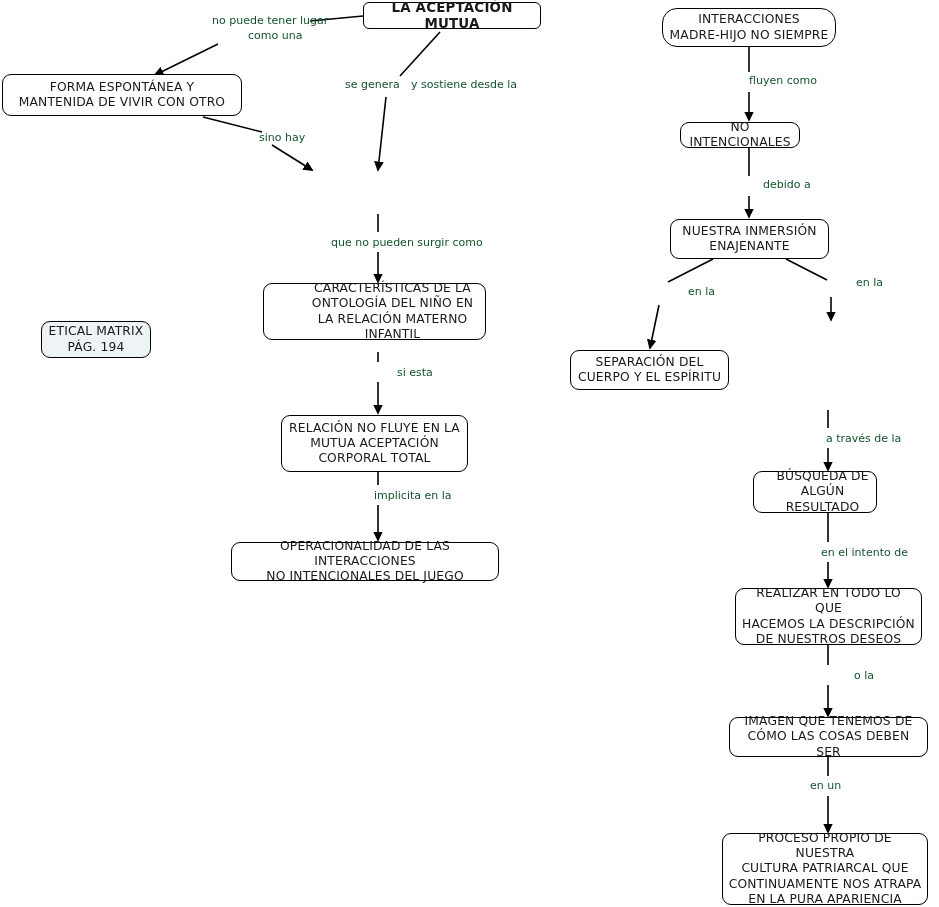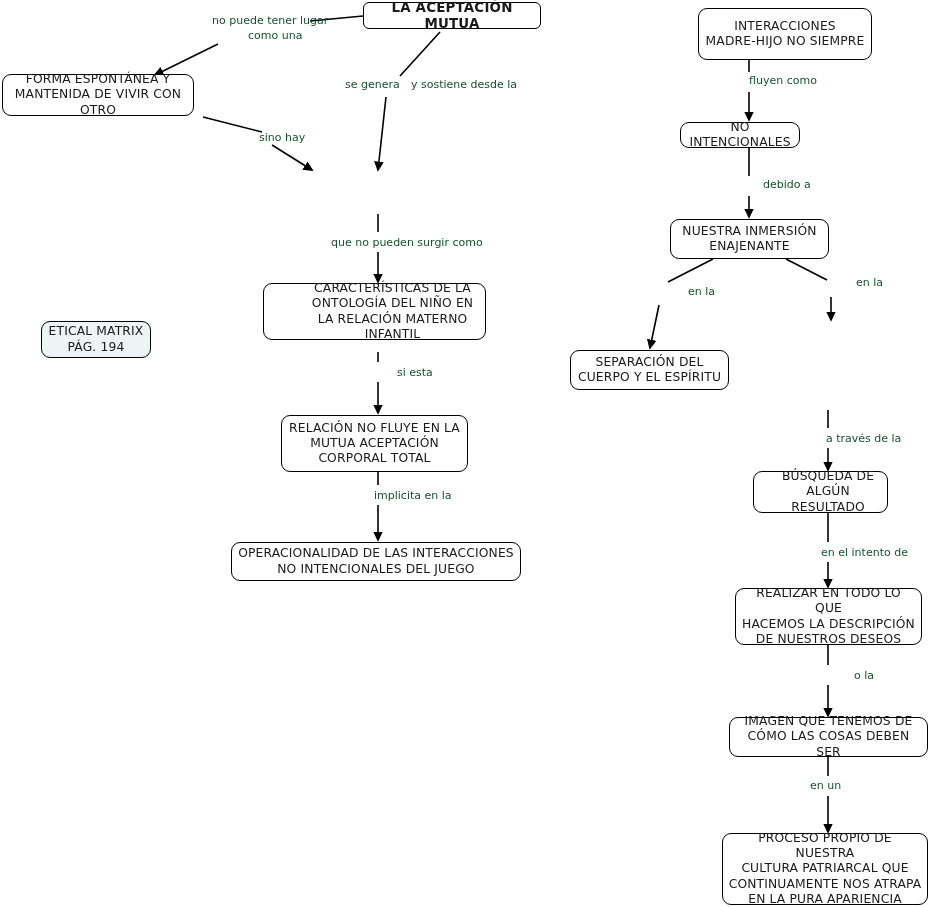--- a/index.html
+++ b/index.html
@@ -115,41 +115,41 @@
       <path d="M 828 645 L 828 665"></path>
       <path d="M 828 685 L 828 716" marker-end="url(#arrow)"></path>
 
       <path d="M 828 757 L 828 776"></path>
       <path d="M 828 796 L 828 832" marker-end="url(#arrow)"></path>
     </g>
   </svg>
 
   <div class="node root" style="left:363px; top:2px; width:178px; height:27px;border-radius:6px;">LA ACEPTACIÓN MUTUA</div>
 
-  <div class="node" style="left:2px; top:74px; width:192px; height:42px;">FORMA ESPONTÁNEA Y<br>MANTENIDA DE VIVIR CON OTRO</div>
+  <div class="node" style="left:2px; top:74px; width:240px; height:42px;">FORMA ESPONTÁNEA Y<br>MANTENIDA DE VIVIR CON OTRO</div>
 
 
   <div class="node" style="left:263px; top:283px; width:223px; height:57px;padding-left:41px;">CARACTERÍSTICAS DE LA<br>ONTOLOGÍA DEL NIÑO EN<br>LA RELACIÓN MATERNO INFANTIL</div>
 
   <div class="node" style="left:281px; top:415px; width:187px; height:57px;">RELACIÓN NO FLUYE EN LA<br>MUTUA ACEPTACIÓN<br>CORPORAL TOTAL</div>
 
-  <div class="node" style="left:231px; top:542px; width:290px; height:39px;">OPERACIONALIDAD DE LAS INTERACCIONES<br>NO INTENCIONALES DEL JUEGO</div>
+  <div class="node" style="left:231px; top:542px; width:268px; height:39px;">OPERACIONALIDAD DE LAS INTERACCIONES<br>NO INTENCIONALES DEL JUEGO</div>
 
   <div class="node note" style="left:41px; top:321px; width:110px; height:37px;">ETICAL MATRIX<br>PÁG. 194</div>
 
-  <div class="node" style="left:698px; top:8px; width:174px; height:52px;">INTERACCIONES<br>MADRE-HIJO NO SIEMPRE</div>
+  <div class="node" style="left:662px; top:8px; width:174px; height:39px;border-radius:15px;">INTERACCIONES<br>MADRE-HIJO NO SIEMPRE</div>
 
   <div class="node" style="left:680px; top:122px; width:120px; height:26px;">NO INTENCIONALES</div>
 
   <div class="node" style="left:670px; top:219px; width:159px; height:40px;">NUESTRA INMERSIÓN<br>ENAJENANTE</div>
 
   <div class="node" style="left:570px; top:350px; width:159px; height:40px;">SEPARACIÓN DEL<br>CUERPO Y EL ESPÍRITU</div>
 
 
-  <div class="node" style="left:753px; top:471px; width:135px; height:42px;padding-left:20px;">BÚSQUEDA DE ALGÚN<br>RESULTADO</div>
+  <div class="node" style="left:753px; top:471px; width:124px; height:42px;padding-left:20px;">BÚSQUEDA DE ALGÚN<br>RESULTADO</div>
 
   <div class="node" style="left:735px; top:588px; width:187px; height:57px;">REALIZAR EN TODO LO QUE<br>HACEMOS LA DESCRIPCIÓN<br>DE NUESTROS DESEOS</div>
 
   <div class="node" style="left:729px; top:717px; width:199px; height:40px;">IMAGEN QUE TENEMOS DE<br>CÓMO LAS COSAS DEBEN SER</div>
 
   <div class="node" style="left:722px; top:833px; width:206px; height:72px;text-align:center;">PROCESO PROPIO DE NUESTRA<br>CULTURA PATRIARCAL QUE<br>CONTINUAMENTE NOS ATRAPA<br>EN LA PURA APARIENCIA</div>
 
   <div class="elabel" style="left:172px; top:14px;">no puede tener lugar</div>
 
   <div class="elabel" style="left:208px; top:29px;">como una</div>

